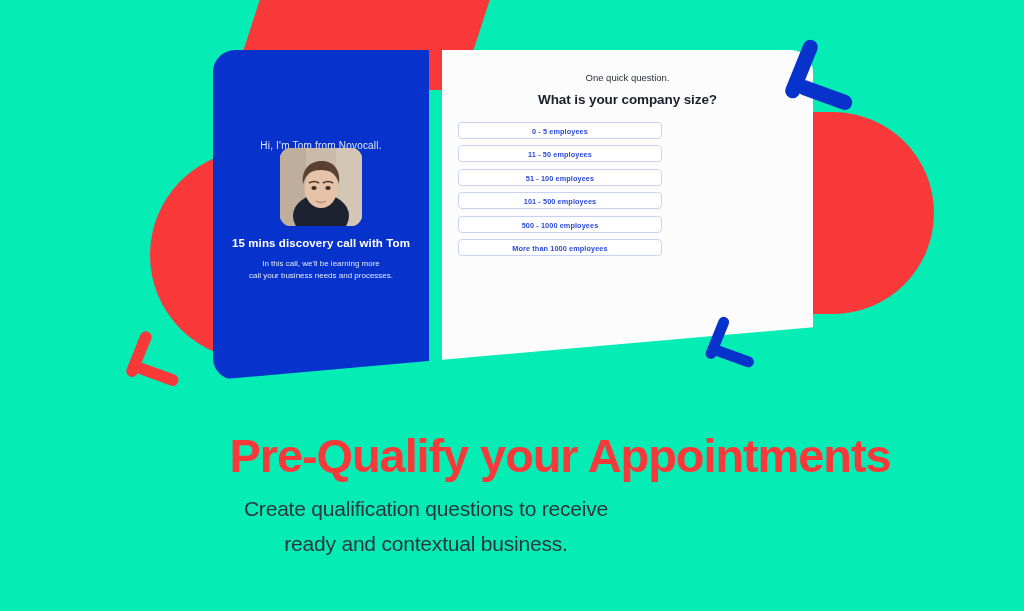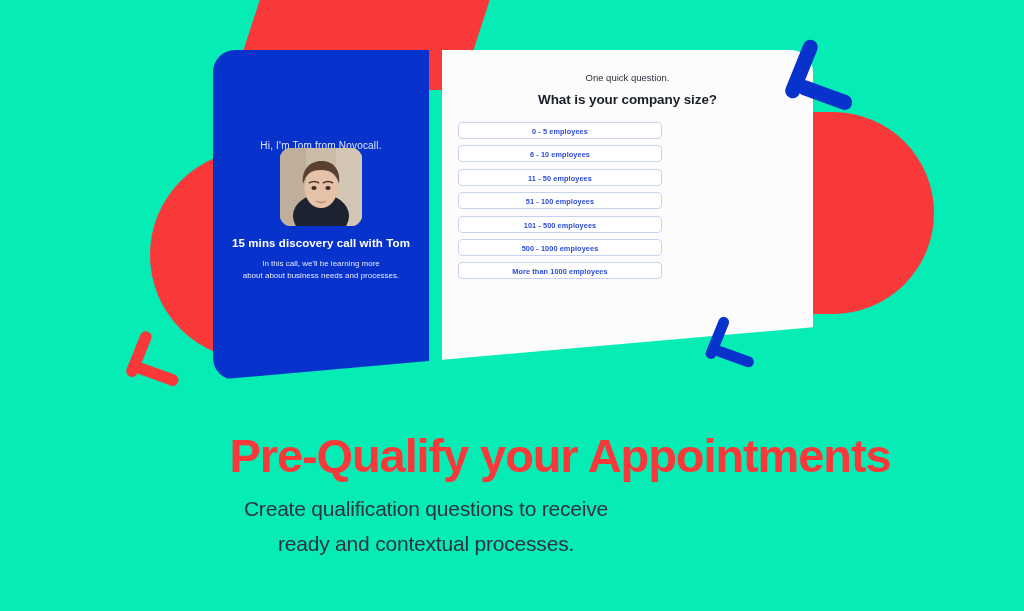--- a/index.html
+++ b/index.html
@@ -307,32 +307,31 @@
             <path d="M29 35 q5 -3 10 0" stroke="#4A3427" stroke-width="1.6" fill="none"></path>
             <path d="M43 35 q5 -3 10 0" stroke="#4A3427" stroke-width="1.6" fill="none"></path>
             <path d="M36 53 q5 3 10 0" stroke="#B98872" stroke-width="1.4" fill="none"></path>
           </svg>
         </div>
 
         <div class="call-title">15 mins discovery call with Tom</div>
 
         <div class="call-sub">
           <div>In this call, we'll be learning more</div>
-          <div>about about business needs and processes.</div>
+          <div>call your business needs and processes.</div>
         </div>
       </div>
 
       <div class="card-right">
         <div class="lead">One quick question.</div>
 
         <div class="question">What is your company size?</div>
 
         <div class="options">
           <div class="option">0 - 5 employees</div>
-          <div class="option">6 - 10 employees</div>
           <div class="option">11 - 50 employees</div>
           <div class="option">51 - 100 employees</div>
           <div class="option">101 - 500 employees</div>
           <div class="option">500 - 1000 employees</div>
           <div class="option">More than 1000 employees</div>
         </div>
 
         <div class="scrollbar-track">
           <div class="scrollbar-thumb"></div>
         </div>
@@ -343,16 +342,16 @@
 
   <div class="chev chev-bottommid">
     <span class="bar-a"></span>
       <span class="bar-b"></span>
   </div>
 
   <div class="headline">Pre-Qualify your Appointments</div>
 
   <div class="subline">
     <div>Create qualification questions to receive</div>
-    <div>ready and contextual processes.</div>
+    <div>ready and contextual business.</div>
   </div>
 
 </div>
 
 </body></html>

